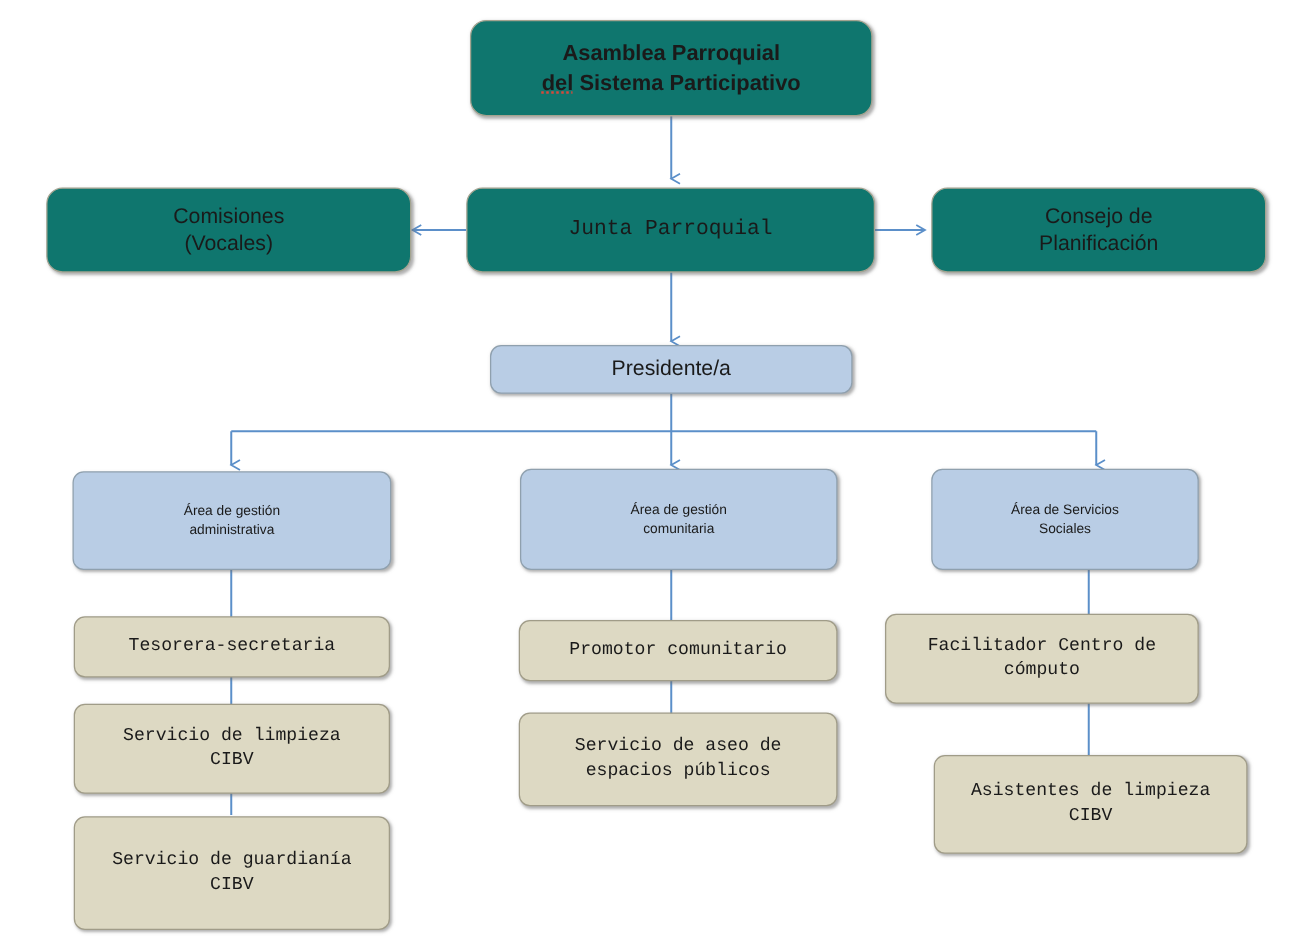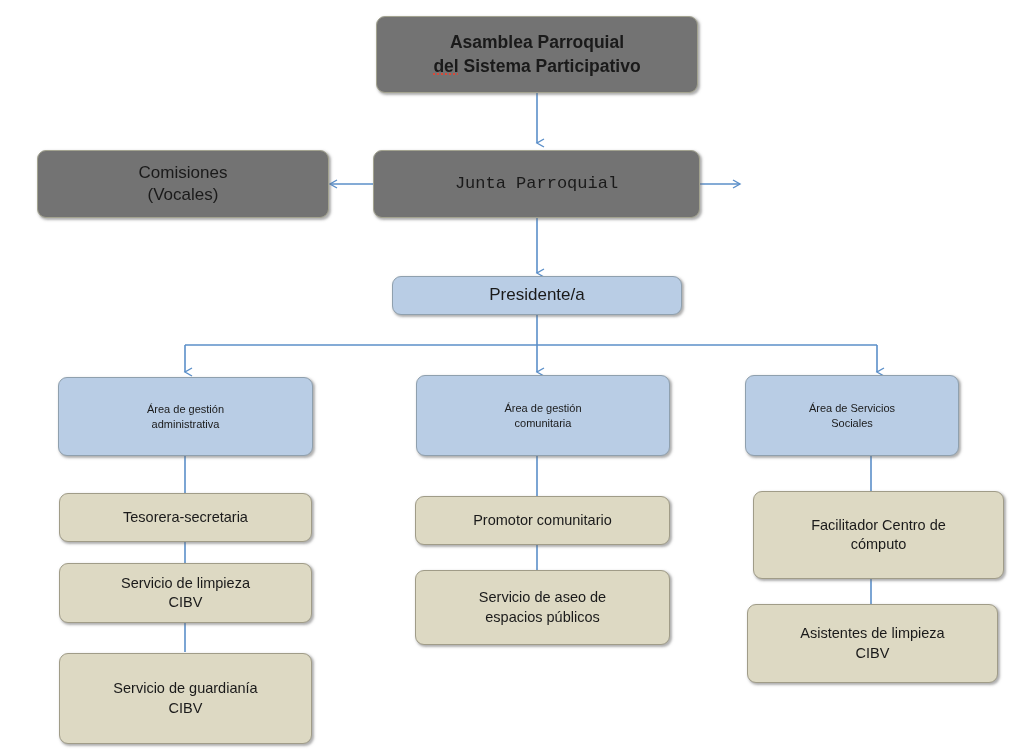--- a/index.html
+++ b/index.html
@@ -38,30 +38,32 @@
     line-height: 1.32;
     box-shadow: 1.5px 1.5px 2.5px rgba(110,110,110,0.55);
     overflow: hidden;
     padding: 2px 6px;
   }
   .node .label {
     display: block;
     width: 100%;
   }
   .green {
-    background: #737373;
+    background: #0f766e;
     border-color: #a3a390;
+    border-radius: 13px;
   }
   .blue {
     background: #b9cde5;
     border-color: #8fa0ae;
   }
   .tan {
     background: #ddd9c3;
     border-color: #a09c88;
+    font-family: Liberation Mono, monospace;
   }
   .fs-top   { font-size: 17.5px; font-weight: bold; }
   .fs-mid   { font-size: 17px; }
   .fs-area  { font-size: 11px; }
   .fs-leaf  { font-size: 14.5px; }
   .spell {
     text-decoration: underline;
     text-decoration-style: dotted;
     text-decoration-color: #d84a3a;
     text-decoration-thickness: 1.5px;
@@ -121,20 +123,26 @@
     <span class="label">
       <span>Comisiones</span><br>
       <span>(Vocales)</span>
     </span>
   </div>
 
   <div class="node green fs-mid" style="left:373px; top:150px; width:327px; height:68px;font-family:Liberation Mono, monospace;">
     <span class="label">Junta Parroquial</span>
   </div>
 
+  <div class="node green fs-mid" style="left:745px; top:150px; width:268px; height:68px;">
+    <span class="label">
+      <span>Consejo de</span><br>
+      <span>Planificación</span>
+    </span>
+  </div>
 
   <div class="node blue fs-mid" style="left:392px; top:276px; width:290px; height:39px;">
     <span class="label">Presidente/a</span>
   </div>
 
   <div class="node blue fs-area" style="left:58px; top:377px; width:255px; height:79px;">
     <span class="label">
       <span>Área de gestión</span><br>
       <span>administrativa</span>
     </span>
@@ -151,21 +159,21 @@
     <span class="label">
       <span>Área de Servicios</span><br>
       <span>Sociales</span>
     </span>
   </div>
 
   <div class="node tan fs-leaf" style="left:59px; top:493px; width:253px; height:49px;">
     <span class="label">Tesorera-secretaria</span>
   </div>
 
-  <div class="node tan fs-leaf" style="left:59px; top:563px; width:253px; height:60px;">
+  <div class="node tan fs-leaf" style="left:59px; top:563px; width:253px; height:72px;">
     <span class="label">
       <span>Servicio de  limpieza</span><br>
       <span>CIBV</span>
     </span>
   </div>
 
   <div class="node tan fs-leaf" style="left:59px; top:653px; width:253px; height:91px;">
     <span class="label">
       <span>Servicio de guardianía</span><br>
       <span>CIBV</span>
@@ -176,21 +184,21 @@
     <span class="label">Promotor comunitario</span>
   </div>
 
   <div class="node tan fs-leaf" style="left:415px; top:570px; width:255px; height:75px;">
     <span class="label">
       <span>Servicio de aseo de</span><br>
       <span>espacios públicos</span>
     </span>
   </div>
 
-  <div class="node tan fs-leaf" style="left:753px; top:491px; width:251px; height:88px;">
+  <div class="node tan fs-leaf" style="left:708px; top:491px; width:251px; height:72px;">
     <span class="label">
       <span>Facilitador Centro de</span><br>
       <span>cómputo</span>
     </span>
   </div>
 
   <div class="node tan fs-leaf" style="left:747px; top:604px; width:251px; height:79px;">
     <span class="label">
       <span>Asistentes de limpieza</span><br>
       <span>CIBV</span>

